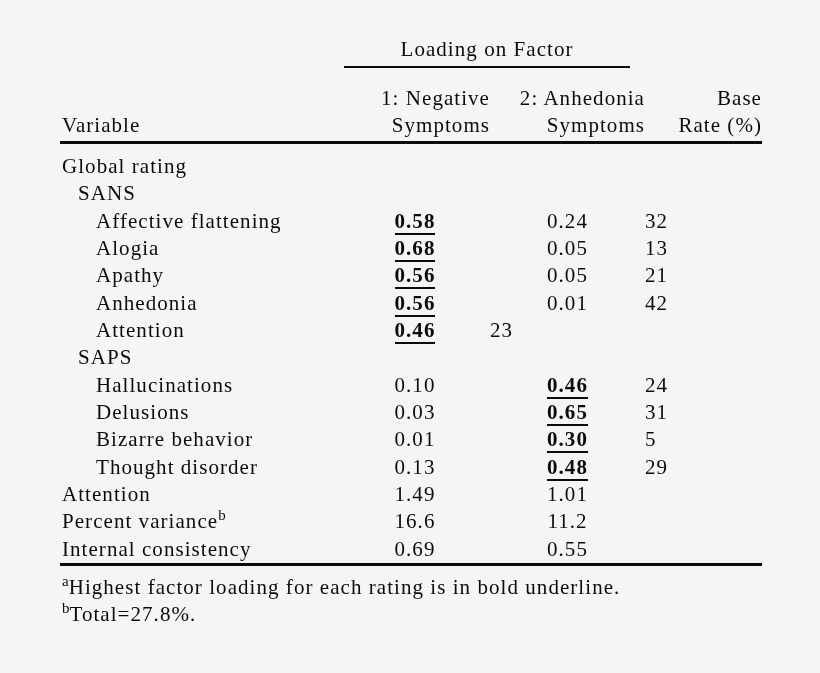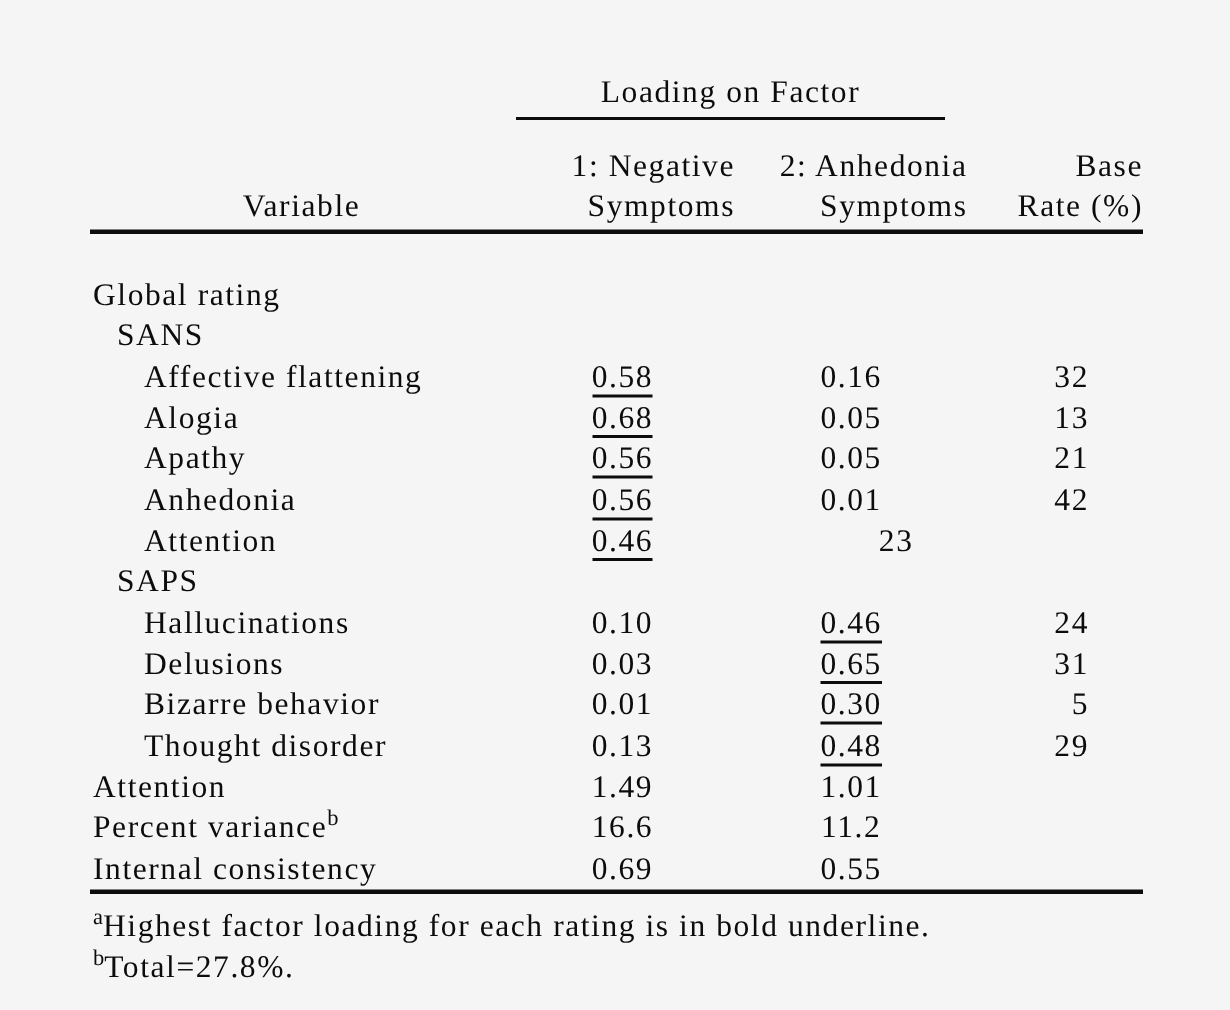--- a/index.html
+++ b/index.html
@@ -13,21 +13,21 @@
     color: #0c0c0c;
     font-family: "Liberation Serif", "DejaVu Serif", serif;
     font-size: 21px;
     letter-spacing: 0.05em;
     position: relative;
     overflow: hidden;
   }
   .table-wrap {
     position: absolute;
     left: 60px;
-    top: 12px;
+    top: 0;
     width: 702px;
   }
   
   .spanner {
     margin-top: 36px;
     margin-left: 284px;
     width: 286px;
     text-align: center;
     line-height: 26px;
     padding-bottom: 4px;
@@ -35,44 +35,44 @@
   }
   
   .colheads {
     margin-top: 17px;
     display: grid;
     grid-template-columns: 280px 150px 155px 117px;
     align-items: end;
     line-height: 27px;
   }
   .colheads .ch { text-align: right; }
-  .colheads .ch-variable { text-align: center; padding-left: 2px; font-family: Liberation Serif, serif; }
+  .colheads .ch-variable { text-align: left; padding-left: 2px; font-family: Liberation Serif, serif; }
   .rule {
     height: 3px;
     background: #0c0c0c;
     width: 702px;
   }
   .rule-top { margin-top: 2px; }
   .rule-bottom { margin-top: 0; }
   .tbody {
-    margin-top: 27px;
+    margin-top: 9px;
   }
   .trow {
     display: grid;
     grid-template-columns: 280px 150px 155px 117px;
     line-height: 27.35px;
   }
   .c-label { text-align: left; white-space: nowrap; }
   .ind0 { padding-left: 2px; }
   .ind1 { padding-left: 18px; }
   .ind2 { padding-left: 36px; }
   .c-num { text-align: center; }
-  .c-base { text-align: right; padding-right: 36px; }
+  .c-base { text-align: left; padding-right: 36px; }
   .hl {
-    font-weight: normal;
+    font-weight: bold;
     display: inline-block;
     line-height: 21px;
     padding-bottom: 1px;
     border-bottom: 2.5px solid #0c0c0c;
   }
   .footnotes {
     margin-top: 8px;
     line-height: 27px;
     padding-left: 2px;
   }
@@ -119,21 +119,21 @@
     <div class="trow">
       <div class="c-label ind1">SANS</div>
       <div class="c-num"></div>
       <div class="c-num"></div>
       <div class="c-base"></div>
     </div>
 
     <div class="trow">
       <div class="c-label ind2">Affective flattening</div>
       <div class="c-num"><span class="hl">0.58</span></div>
-      <div class="c-num">0.16</div>
+      <div class="c-num">0.24</div>
       <div class="c-base">32</div>
     </div>
 
     <div class="trow">
       <div class="c-label ind2">Alogia</div>
       <div class="c-num"><span class="hl">0.68</span></div>
       <div class="c-num">0.05</div>
       <div class="c-base">13</div>
     </div>
 

